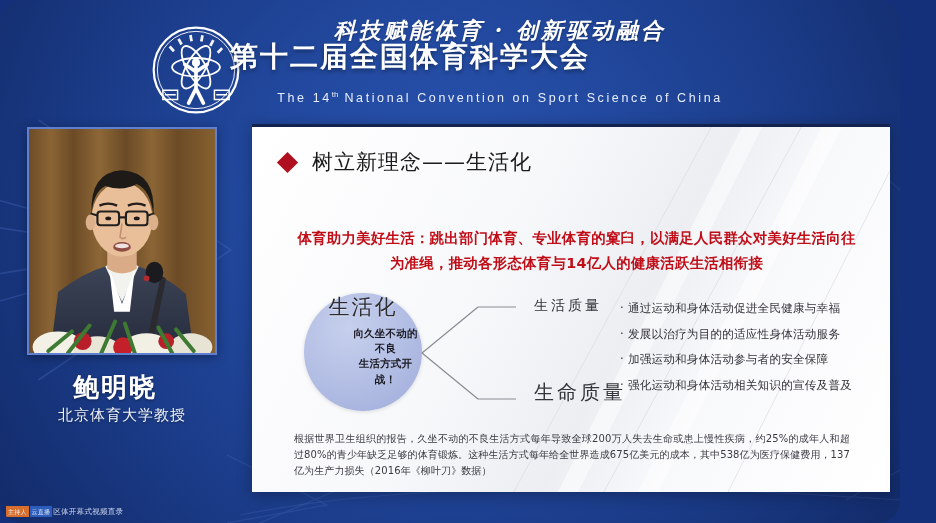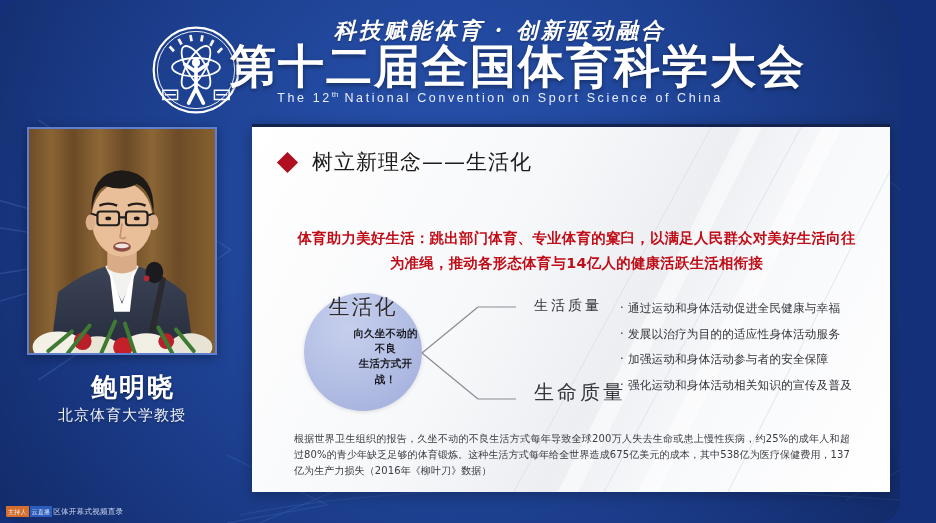--- a/index.html
+++ b/index.html
@@ -25,21 +25,21 @@
   .hdr-script{
     position:absolute;left:250px;top:16px;width:500px;text-align:center;
     color:#ffffff;font-size:22px;letter-spacing:3px;
     font-family:"DejaVu Serif","Liberation Serif",serif;
     font-style:italic;font-weight:700;
     text-shadow:0 1px 2px rgba(0,0,0,.35);
     white-space:nowrap;
   }
   .hdr-title{
     position:absolute;left:230px;top:42px;width:540px;text-align:left;
-    color:#ffffff;font-size:46px;font-weight:700;letter-spacing:2px;
+    color:#ffffff;font-size:28px;font-weight:700;letter-spacing:2px;
     line-height:1.05;white-space:nowrap;
     text-shadow:0 2px 4px rgba(0,0,0,.4);
   }
   .hdr-en{
     position:absolute;left:230px;top:90px;width:540px;text-align:center;
     color:#e9eefc;font-size:12.5px;letter-spacing:2.6px;white-space:nowrap;
     font-family:"Liberation Sans",sans-serif;
   }
   .hdr-en sup{font-size:8px;letter-spacing:0;}
 
@@ -47,21 +47,21 @@
   .photo-frame{
     position:absolute;left:27px;top:127px;width:190px;height:228px;
     border:2px solid #5f7fd0;box-sizing:border-box;overflow:hidden;
     background:#6b4a28;
     box-shadow:0 2px 10px rgba(0,0,0,.35);
   }
   .photo{position:absolute;inset:0;}
   .photo svg{width:100%;height:100%;display:block;}
 
   .speaker-name{
-    position:absolute;left:38px;top:370px;width:190px;text-align:center;
+    position:absolute;left:20px;top:370px;width:190px;text-align:center;
     color:#ffffff;font-size:26px;font-weight:700;letter-spacing:2px;
     text-shadow:0 1px 3px rgba(0,0,0,.4);
   }
   .speaker-role{
     position:absolute;left:17px;top:406px;width:210px;text-align:center;
     color:#eef2fb;font-size:15px;letter-spacing:1px;
     text-shadow:0 1px 2px rgba(0,0,0,.35);
   }
 
   
@@ -204,21 +204,21 @@
           <rect x="66" y="17" width="3" height="7" transform="rotate(28 67 20)"></rect>
           <rect x="75" y="25" width="3" height="7" transform="rotate(44 76 28)"></rect>
         </g>
       </svg>
     </div>
 
     <div class="hdr-script">科技赋能体育 · 创新驱动融合</div>
 
     <div class="hdr-title">第十二届全国体育科学大会</div>
 
-    <div class="hdr-en"><span>The 12</span><sup>th</sup><span> National Convention on Sport Science of China</span></div>
+    <div class="hdr-en"><span>The 14</span><sup>th</sup><span> National Convention on Sport Science of China</span></div>
   </div>
 
   <div class="photo-frame">
     <div class="photo">
       <svg viewBox="0 0 190 228" preserveAspectRatio="xMidYMid slice">
         <defs>
           <linearGradient id="curtain" x1="0" y1="0" x2="1" y2="0">
             <stop offset="0%" stop-color="#6e4c27"></stop>
             <stop offset="12%" stop-color="#8a6434"></stop>
             <stop offset="24%" stop-color="#6b4a26"></stop>

